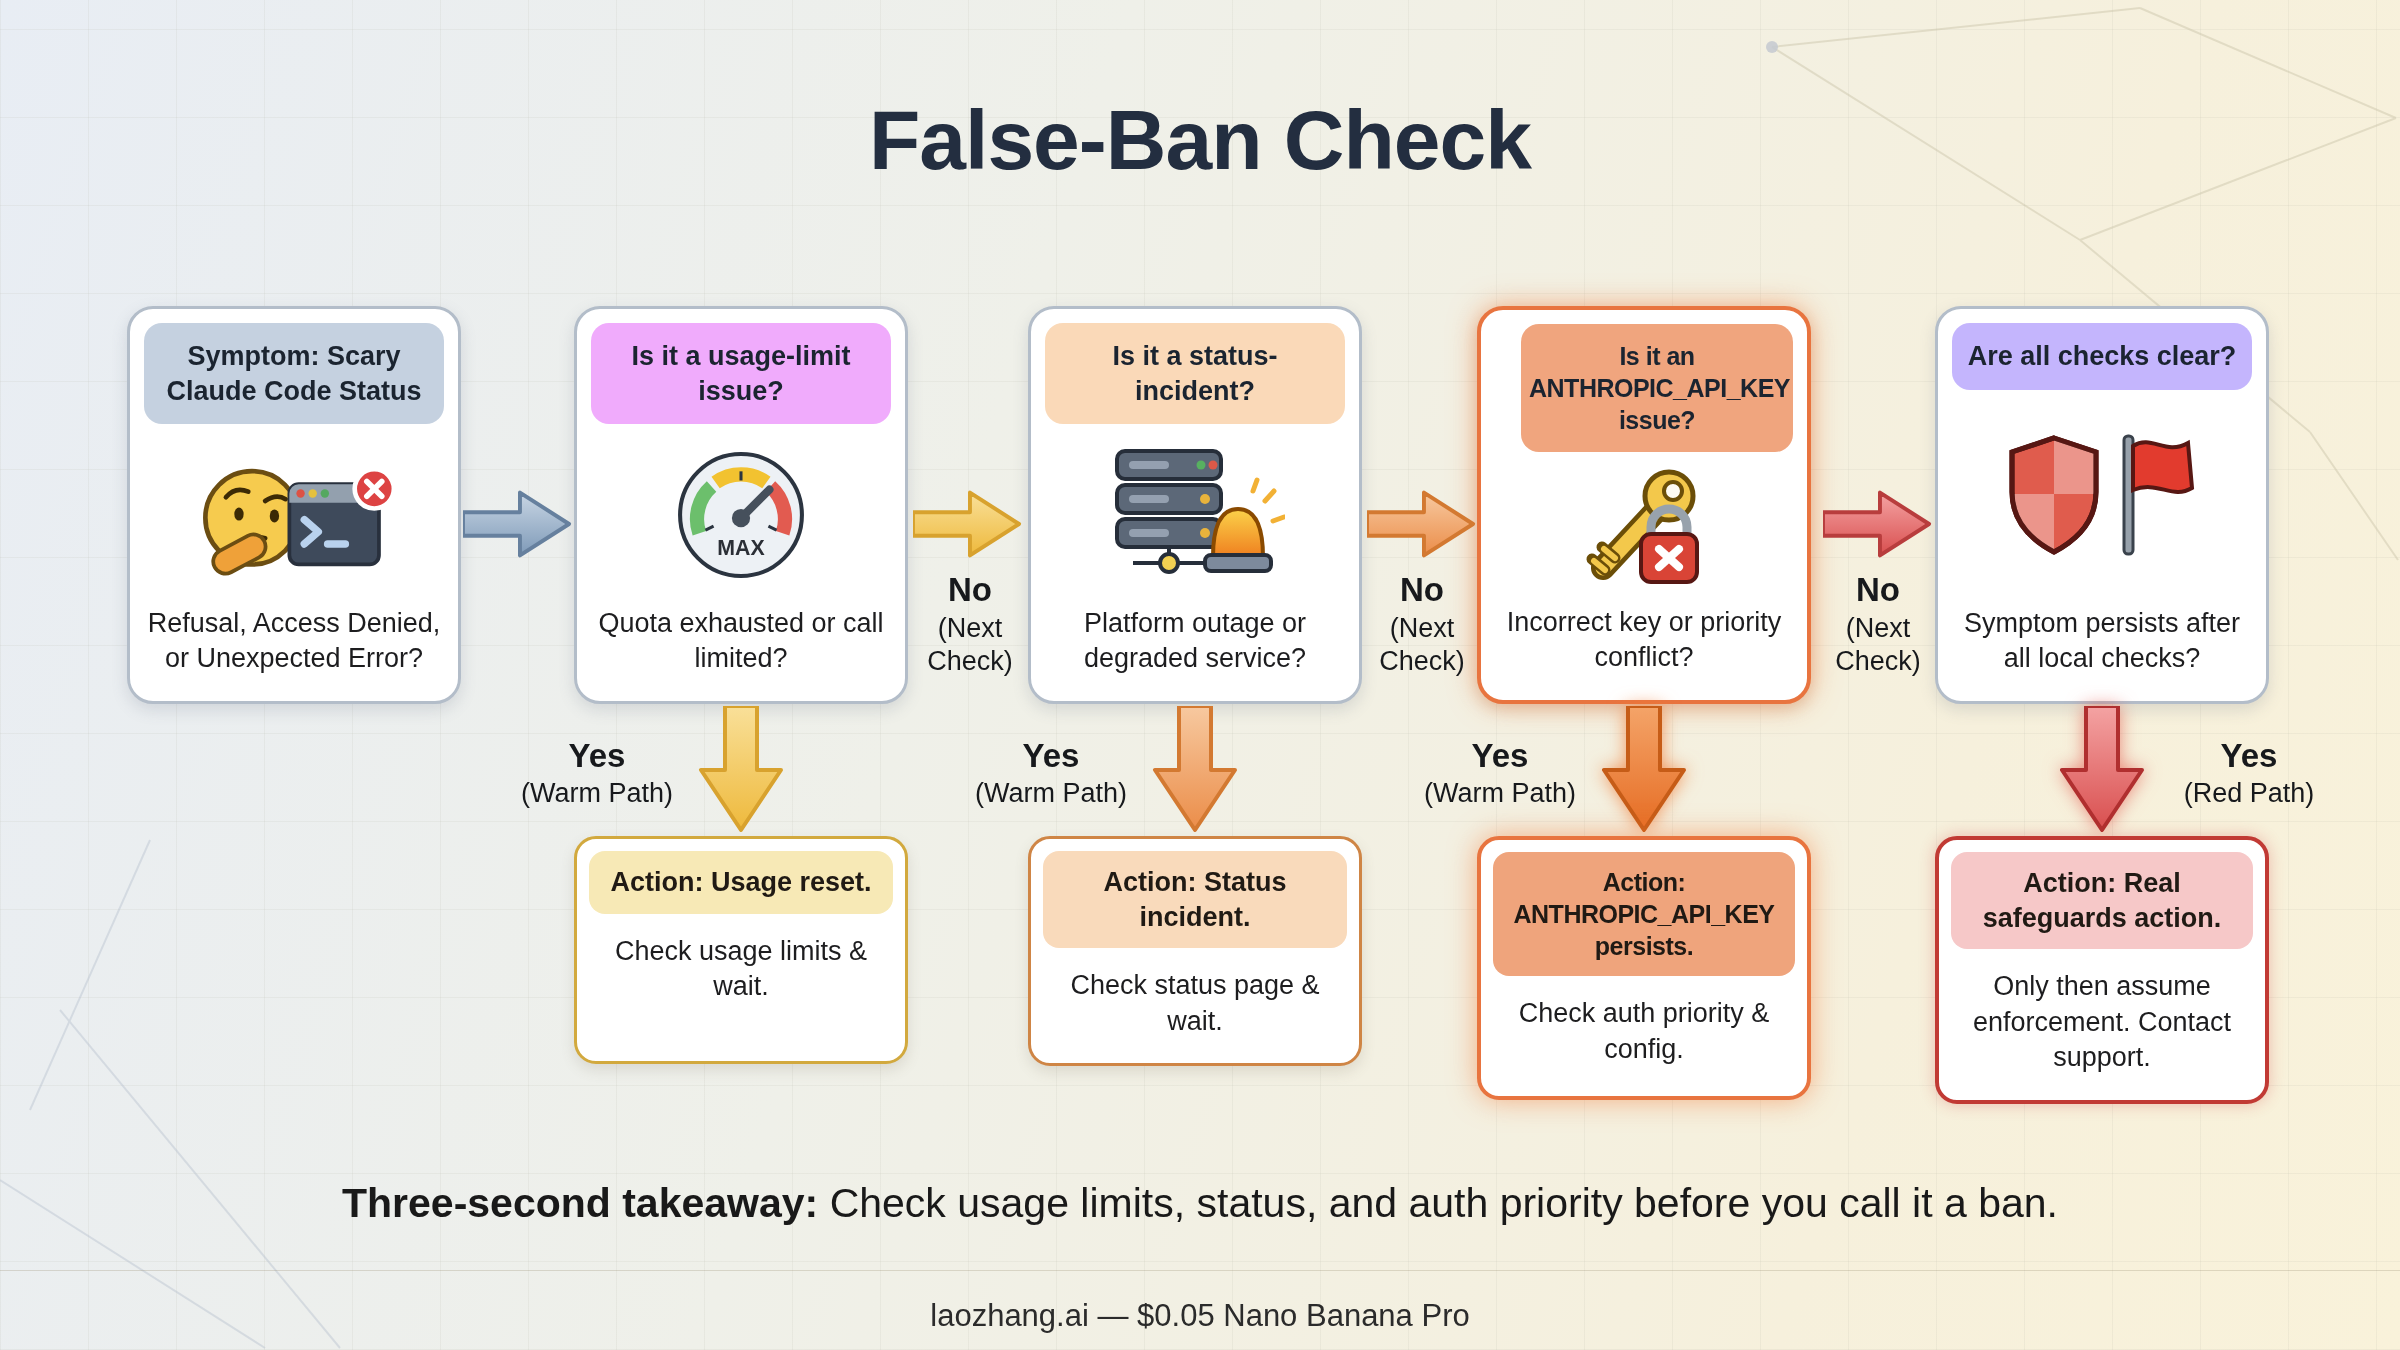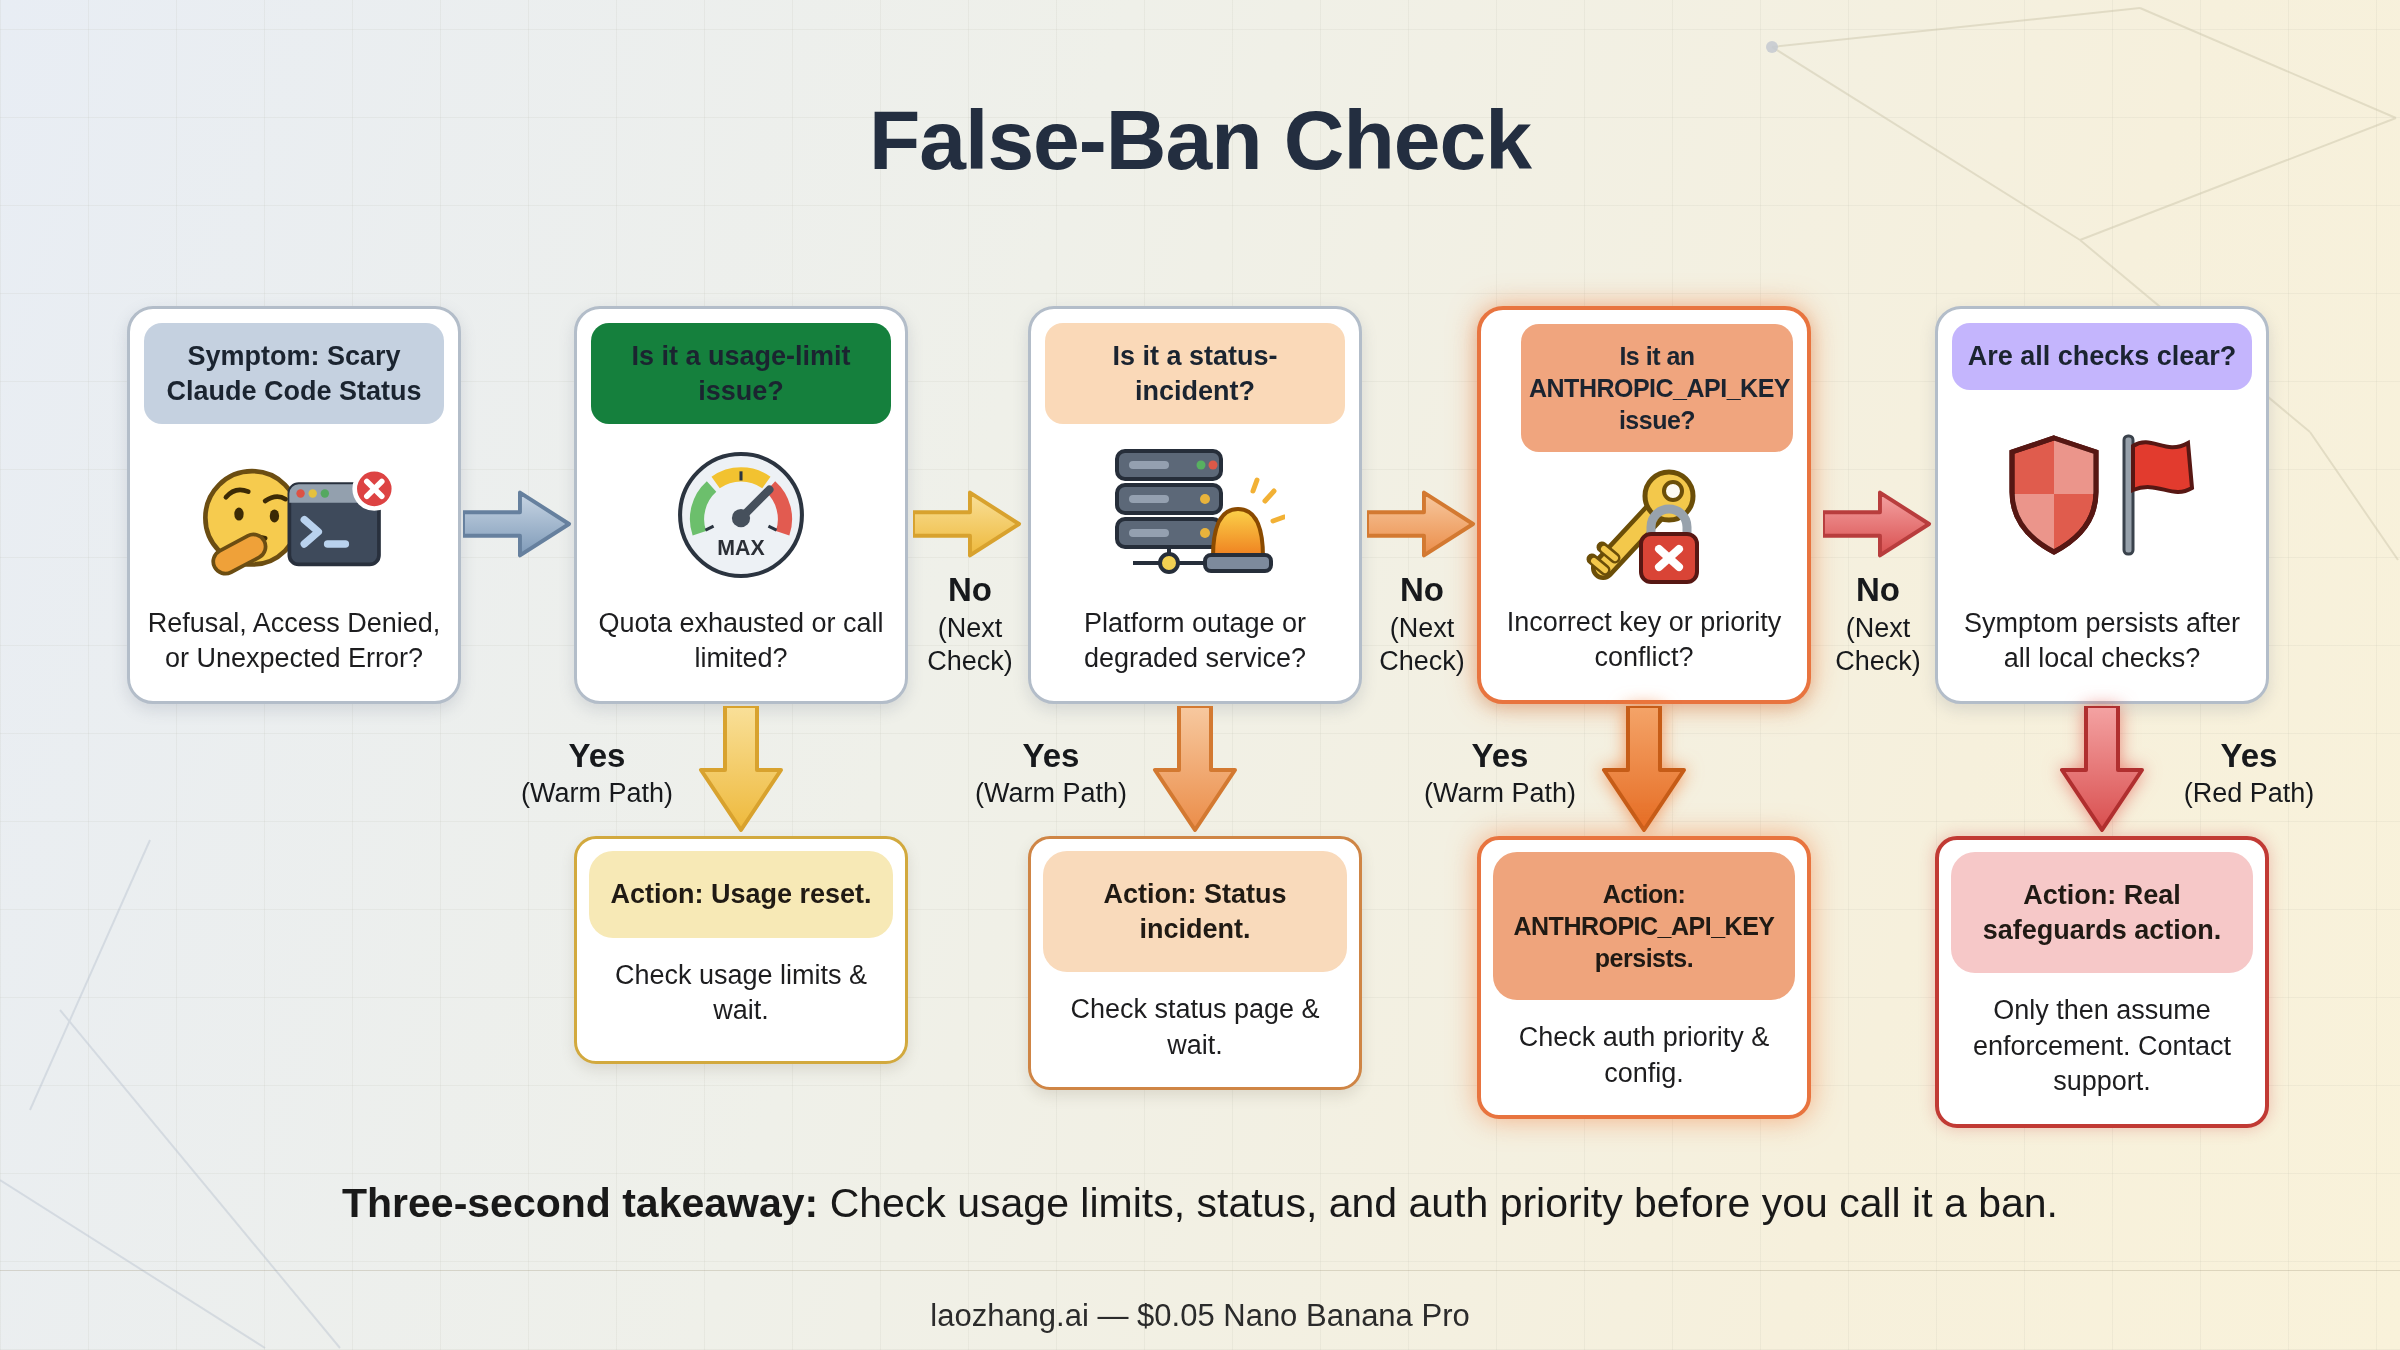--- a/index.html
+++ b/index.html
@@ -19,41 +19,41 @@
 
   .card{position:absolute;top:306px;width:334px;height:398px;background:#ffffff;
         border:3px solid #b3bdc9;border-radius:26px;
         box-shadow:0 6px 16px rgba(90,100,120,.18);
         display:flex;flex-direction:column;align-items:stretch;box-sizing:border-box;}
   .card.hot{border:4px solid #e8743f;
         box-shadow:0 0 28px rgba(242,122,57,.55),0 6px 14px rgba(120,80,50,.15);}
   .card-header{margin:14px 14px 0;border-radius:18px;padding:16px 8px;
         font-weight:bold;font-size:27px;line-height:1.28;text-align:center;color:#1b2430;}
   .card-header.tight{font-size:25px;letter-spacing:-0.5px;margin-left:40px;}
-  .hdr-blue{background:#c5d1e0;} .hdr-yellow{background:#15803d;}
+  .hdr-blue{background:#c5d1e0;} .hdr-yellow{background:#f0abfc;}
   .hdr-peach{background:#fad9b8;} .hdr-salmon{background:#f0a57e;}
   .hdr-pink{background:#c4b5fd;padding-left:8px;}
   .card-icon{flex:1;display:flex;align-items:center;justify-content:center;}
   .card-body{padding:0 12px 24px;font-size:27px;line-height:1.32;text-align:center;color:#1d1d1f;}
 
   .harrow{position:absolute;top:482px;width:110px;height:84px;}
   .varrow{position:absolute;top:706px;width:88px;height:128px;}
 
   .no-label{position:absolute;top:572px;width:140px;text-align:center;color:#17191c;}
   .no-label .main{font-size:33px;font-weight:bold;line-height:1.1;}
   .no-label .sub{font-size:27px;line-height:1.22;width:112px;margin:4px auto 0;}
 
   .yes-label{position:absolute;top:738px;width:190px;text-align:center;color:#17191c;}
   .yes-label .main{font-size:33px;font-weight:bold;line-height:1.1;}
   .yes-label .sub{font-size:27px;margin-top:4px;}
 
   .action{position:absolute;top:836px;width:334px;background:#ffffff;border-radius:22px;
         box-sizing:border-box;display:flex;flex-direction:column;
         box-shadow:0 6px 14px rgba(110,100,80,.16);}
-  .action-header{margin:12px;border-radius:24px;padding:26px 8px;
+  .action-header{margin:12px;border-radius:16px;padding:14px 8px;
         font-weight:bold;font-size:27px;line-height:1.28;text-align:center;color:#201a14;}
   .action-header.tight{font-size:25px;letter-spacing:-0.5px;}
   .action-body{padding:8px 18px 24px;font-size:27px;line-height:1.32;text-align:center;color:#1d1d1f;}
 
   .takeaway{position:absolute;left:0;right:0;top:1180px;text-align:center;
         font-size:41px;color:#191919;}
   .takeaway b{font-weight:bold;}
   .footer-band{position:absolute;left:0;right:0;top:1270px;height:80px;
         border-top:1px solid rgba(150,140,110,.28);}
   .footer{position:absolute;left:0;right:0;top:1298px;text-align:center;

